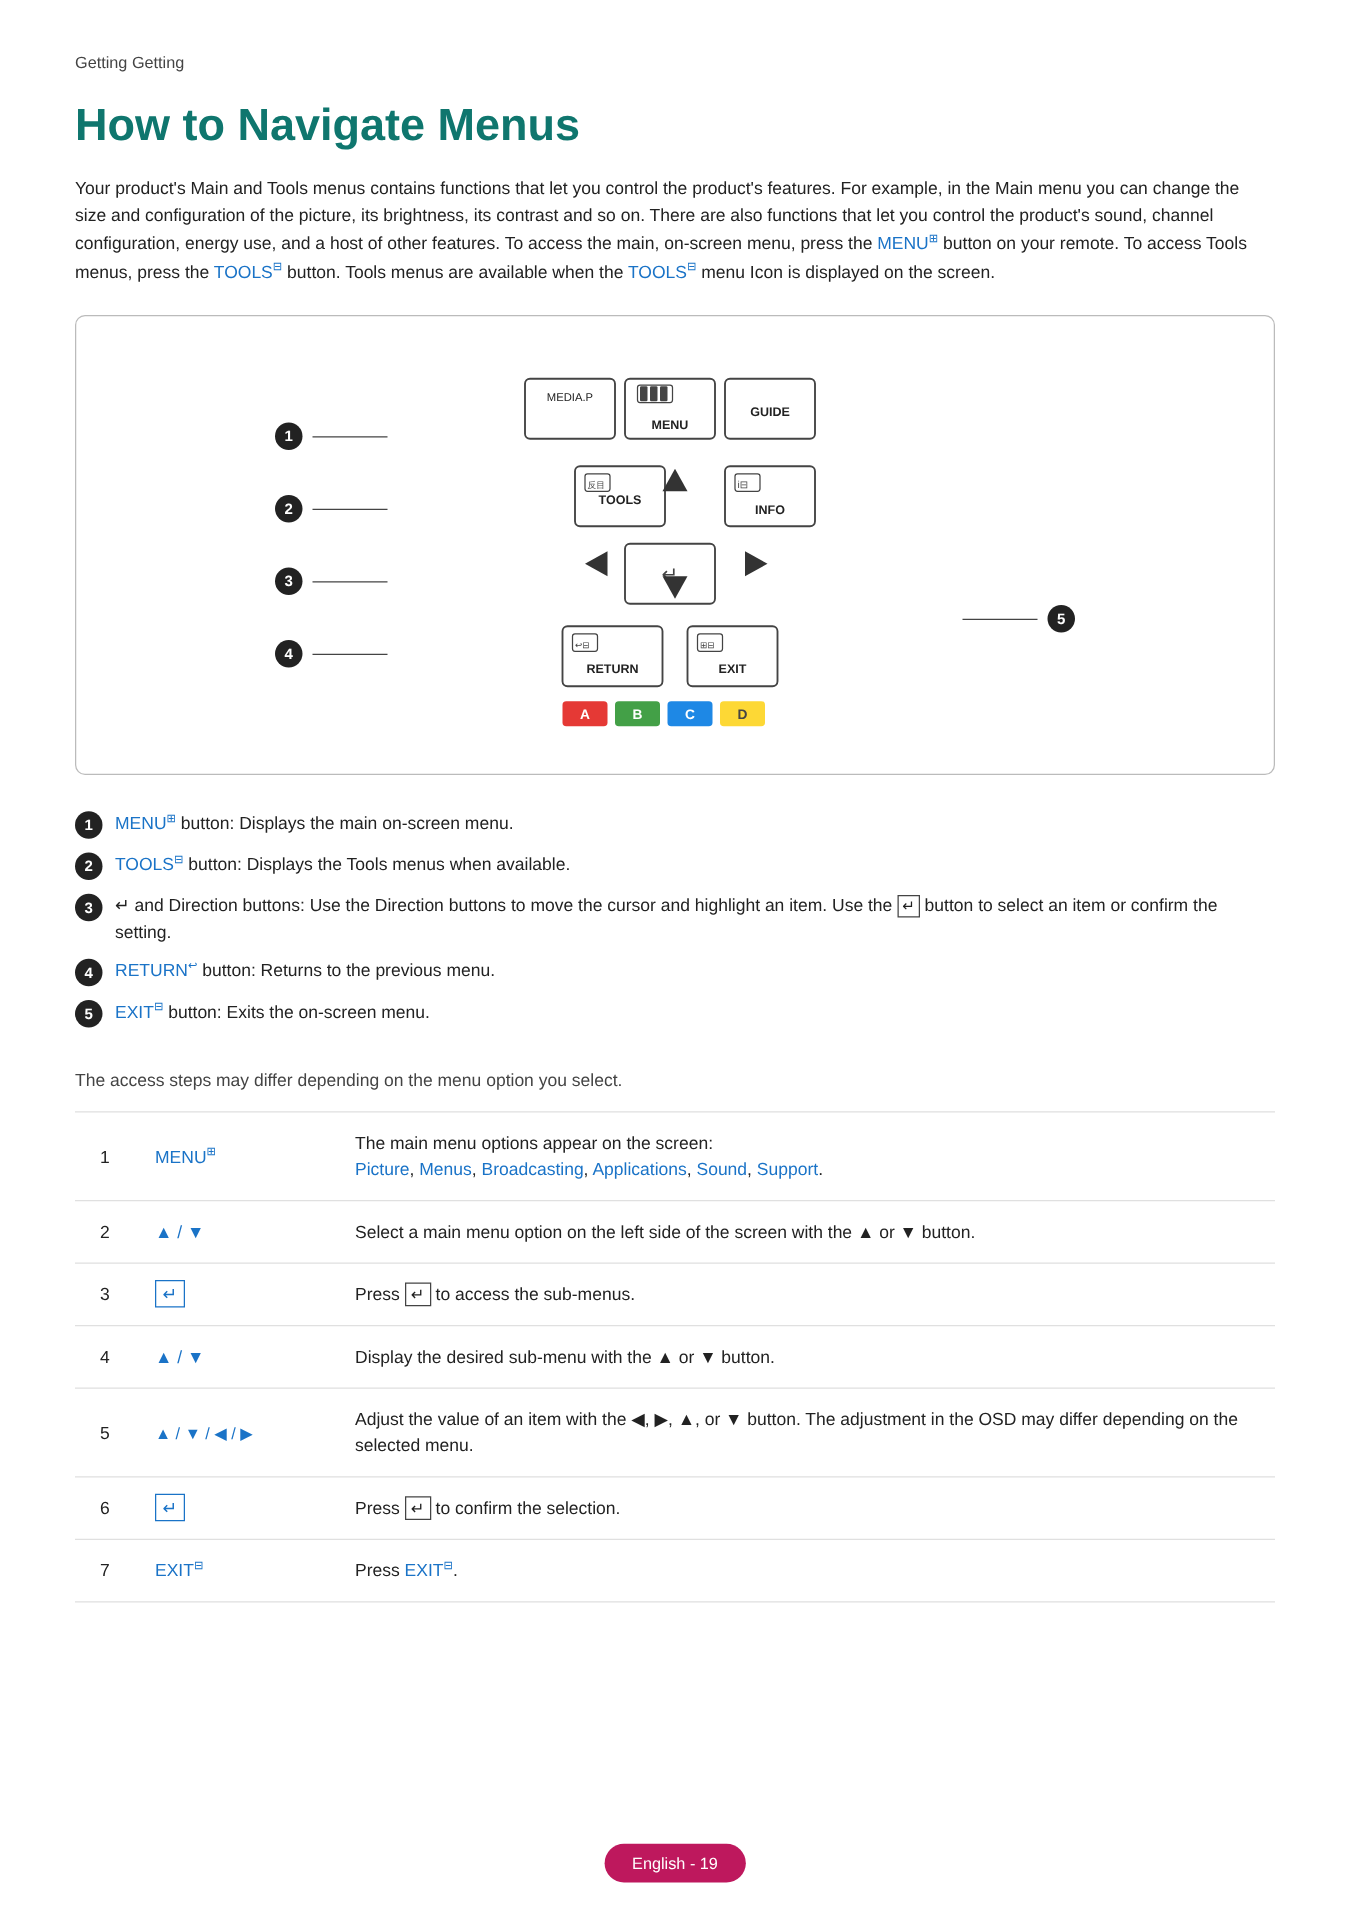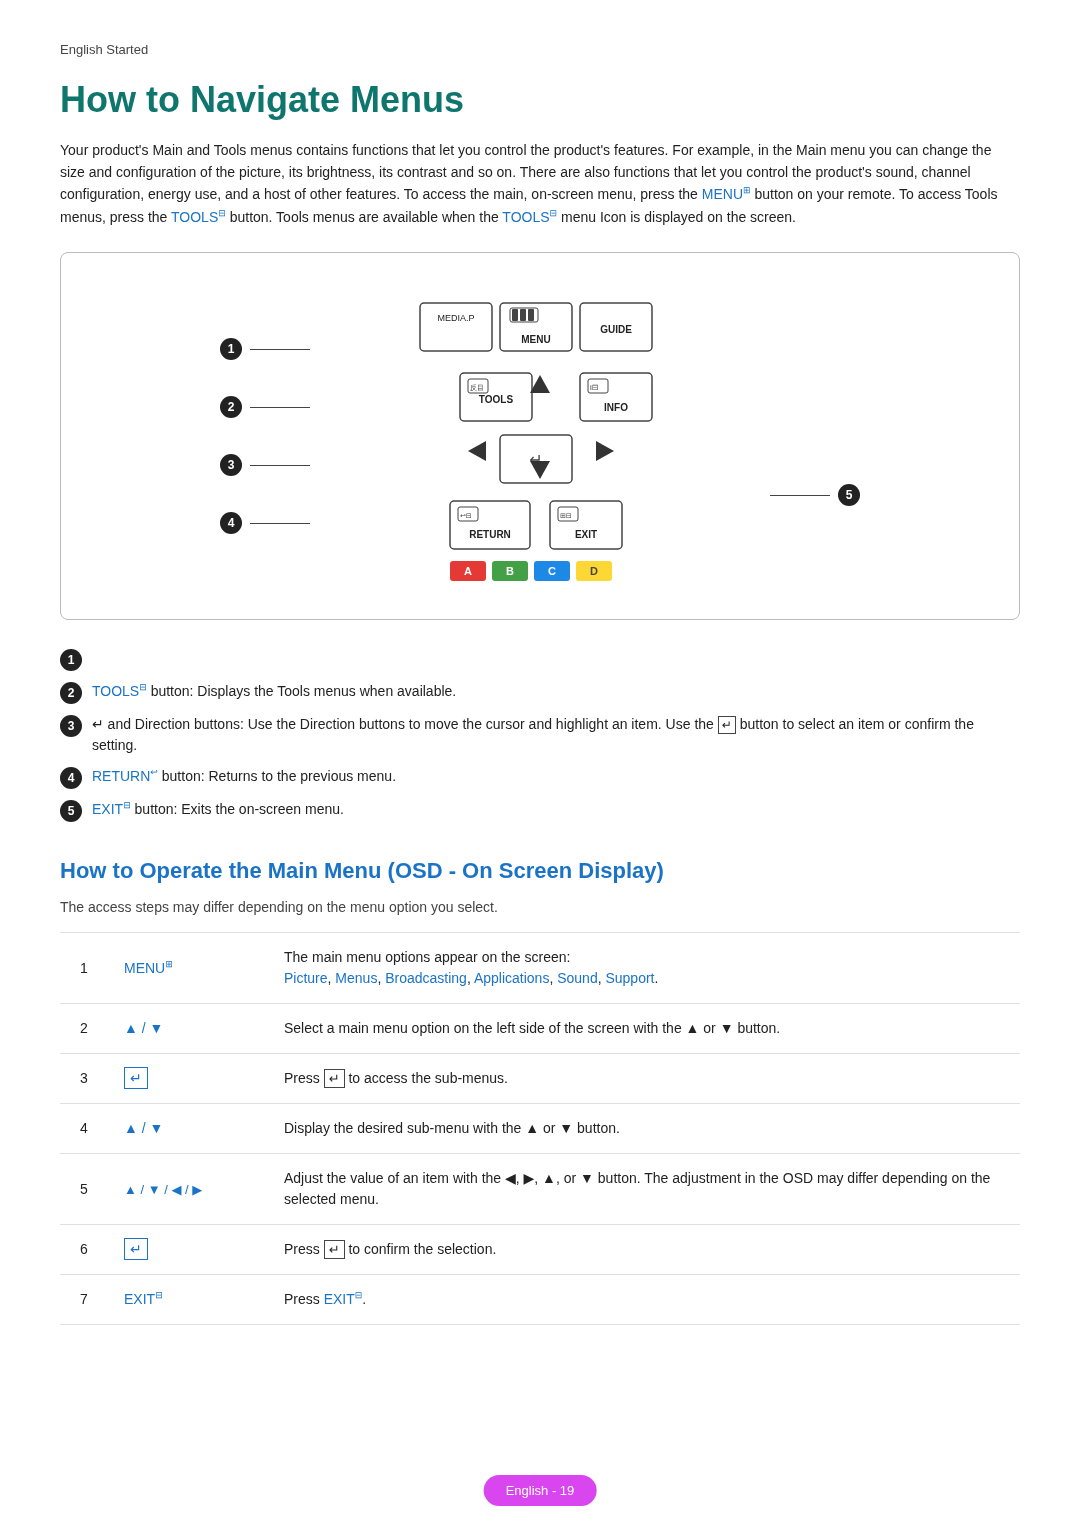--- a/index.html
+++ b/index.html
@@ -165,34 +165,34 @@
       line-height: 1.5;
     }
     .osd-link { color: #1a73c7; text-decoration: none; }
 
     
     .page-footer {
       position: absolute;
       bottom: 28px;
       left: 50%;
       transform: translateX(-50%);
-      background: #d946ef;
+      background: #be185d;
       color: #fff;
       font-size: 13px;
       padding: 6px 22px;
       border-radius: 20px;
       white-space: nowrap;
     }
   </style>
 </head>
 <body>
 
 <div class="page-content">
 
-  <div class="section-label">English Started</div>
+  <div class="section-label">Getting Getting</div>
 
   <h1 class="page-title">How to Navigate Menus</h1>
 
   <p class="intro-text">
     Your product's Main and Tools menus contains functions that let you control the product's features. For example, in the Main menu you can change the size and configuration of the picture, its brightness, its contrast and so on. There are also functions that let you control the product's sound, channel configuration, energy use, and a host of other features. To access the main, on-screen menu, press the <span class="inline-blue">MENU<sup style="font-size:9px;vertical-align:super;">⊞</sup></span> button on your remote. To access Tools menus, press the <span class="inline-blue">TOOLS<sup style="font-size:9px;vertical-align:super;">⊟</sup></span> button. Tools menus are available when the <span class="inline-blue">TOOLS<sup style="font-size:9px;vertical-align:super;">⊟</sup></span> menu Icon is displayed on the screen.
   </p>
 
   <div class="remote-diagram">
     <div class="remote-inner">
 
@@ -282,20 +282,23 @@
           <div class="callout-line"></div>
           <div class="callout-circle">5</div>
         </div>
       </div>
     </div>
   </div>
 
   <div class="bullet-list">
     <div class="bullet-item">
       <div class="bullet-num-circle">1</div>
+      <div>
+        <span class="inline-blue">MENU<sup style="font-size:9px;">⊞</sup></span> button: Displays the main on-screen menu.
+      </div>
     </div>
     <div class="bullet-item">
       <div class="bullet-num-circle">2</div>
       <div>
         <span class="inline-blue">TOOLS<sup style="font-size:9px;">⊟</sup></span> button: Displays the Tools menus when available.
       </div>
     </div>
     <div class="bullet-item">
       <div class="bullet-num-circle">3</div>
       <div>
@@ -309,21 +312,20 @@
       </div>
     </div>
     <div class="bullet-item">
       <div class="bullet-num-circle">5</div>
       <div>
         <span class="inline-blue">EXIT<sup style="font-size:9px;">⊟</sup></span> button: Exits the on-screen menu.
       </div>
     </div>
   </div>
 
-  <h2 class="subsection-title">How to Operate the Main Menu (OSD - On Screen Display)</h2>
   <p class="subsection-subtitle">The access steps may differ depending on the menu option you select.</p>
 
   <table class="osd-table">
     <tbody>
 
       <tr>
         <td class="osd-num">1</td>
         <td class="osd-icon-cell">
           <span class="inline-blue">MENU<sup style="font-size:9px;">⊞</sup></span>
         </td>

